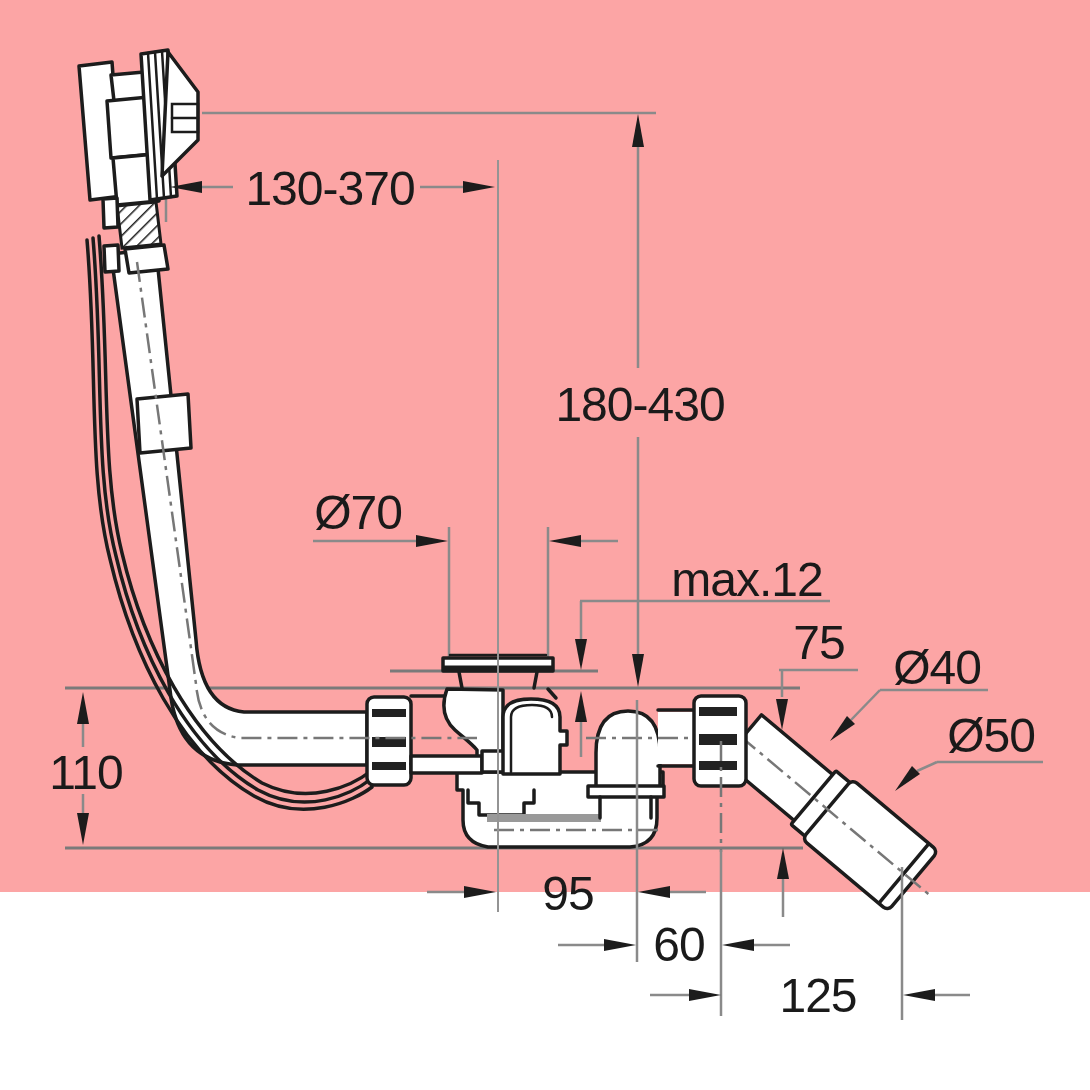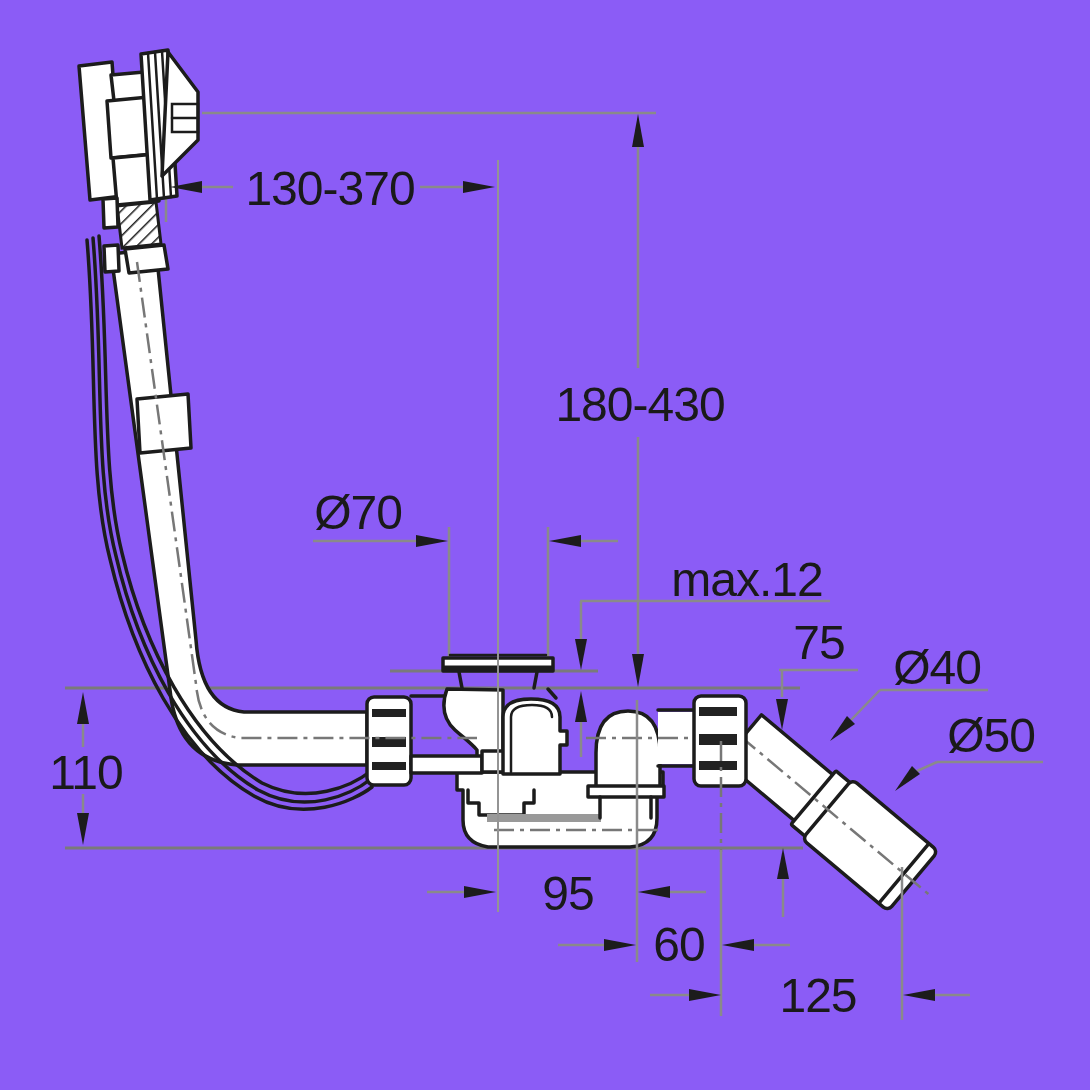--- a/index.html
+++ b/index.html
@@ -7,22 +7,22 @@
     padding: 0;
     background: #ffffff;
     width: 1090px;
     height: 1090px;
     overflow: hidden;
     font-family: "Liberation Sans", "DejaVu Sans", sans-serif;
   }
   #stage {
     position: relative;
     width: 1090px;
-    height: 1090px;
-    background: #8b5cf6;
+    height: 892px;
+    background: #fca5a5;
   }
   svg { display: block; }
   .dim-text {
     font-family: "Liberation Sans", "DejaVu Sans", sans-serif;
     font-size: 48px;
     letter-spacing: -1px;
     fill: #1a1a1a;
   }
   .outline { stroke: #1c1c1c; fill: none; stroke-width: 3.5; stroke-linecap: round; stroke-linejoin: round; }
   .outline-thin { stroke: #1c1c1c; fill: none; stroke-width: 2.5; stroke-linecap: round; }

